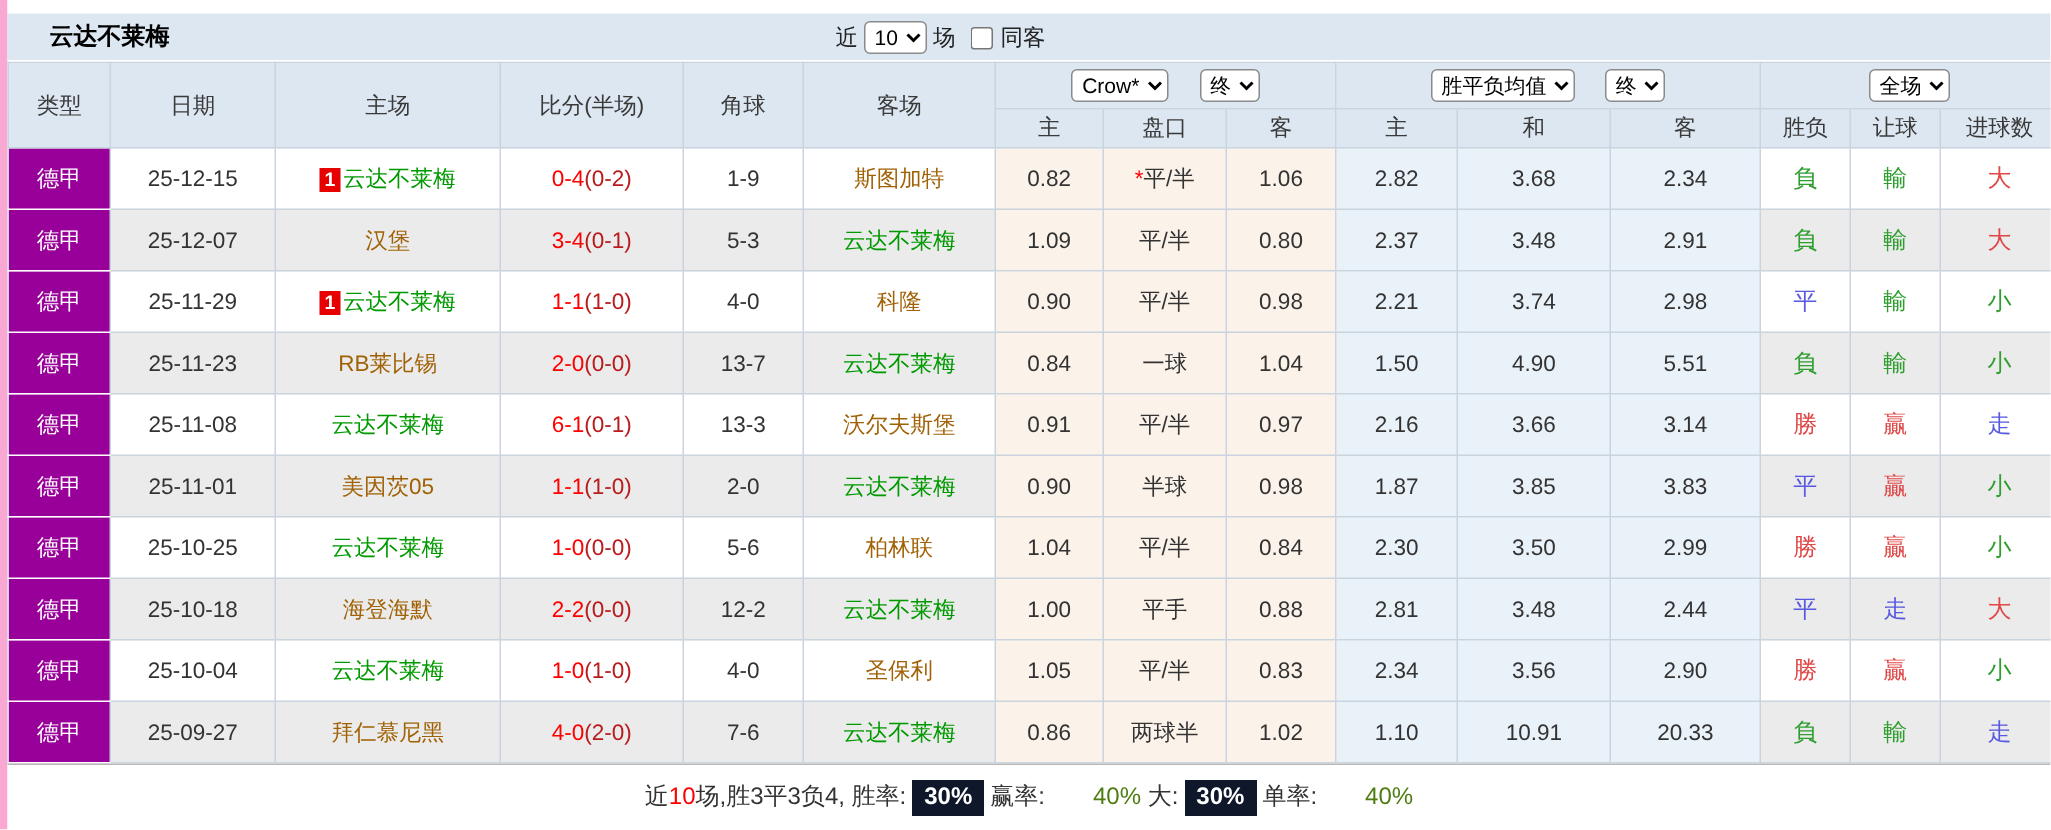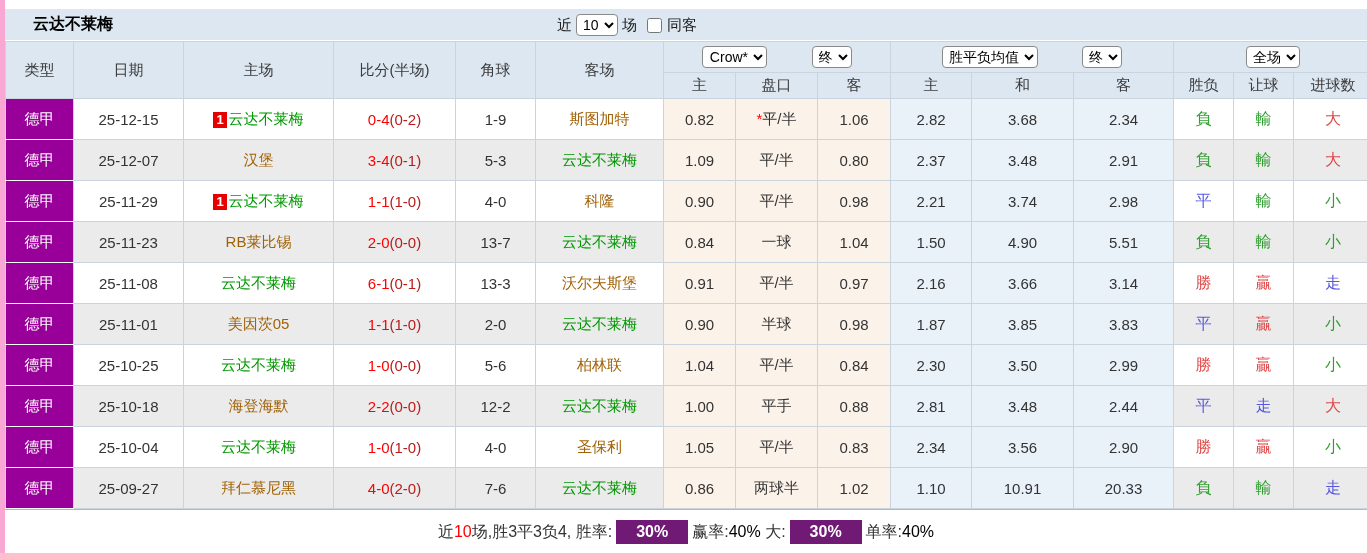--- a/index.html
+++ b/index.html
@@ -19,21 +19,21 @@
   table { border-collapse:collapse; table-layout:fixed; width:1367px; }
   col.w-league{width:68px} col.w-date{width:110px} col.w-home{width:150px} col.w-score{width:122px}
   col.w-corner{width:80px} col.w-away{width:128px} col.w-ah1{width:72px} col.w-ah2{width:82px}
   col.w-ah3{width:73px} col.w-av1{width:81px} col.w-av2{width:102px} col.w-av3{width:100px}
   col.w-r1{width:60px} col.w-r2{width:60px} col.w-r3{width:79px}
 
   th, td { border:1px solid #c9d4de; text-align:center; }
   thead th { background:#dce7f1; font-weight:normal; color:#3a3a3a; font-size:15px; }
   thead tr.dd-row th { height:31px; }
   thead tr.sub-row th { height:26px; border-top:1px solid #c9d4de; }
-  thead select { font-size:14px; padding:1px 2px; border:1px solid #8a8a8a; border-radius:4px; background:#fff; margin:0 20px;text-align:center; }
+  thead select { font-size:14px; padding:1px 2px; border:1px solid #8a8a8a; border-radius:4px; background:#fff; margin:0 8px; }
 
   tbody tr { height:41px; }
   tbody td { font-size:15px; color:#333; background:#fff; }
   tbody tr:nth-child(even) td { background:#ebebeb; }
   tbody tr td.c-ah  { background:#fbf3ea; }
   tbody tr td.c-avg { background:#eaf2f9; }
   tbody tr td.c-league { background:#990099; color:#fff; border-bottom:1px solid #fff; border-top:1px solid #fff; }
   tbody td.c-res { font-size:16px; }
 
   .team { color:#a16207; }
@@ -44,22 +44,22 @@
   .ht { color:#b91c1c; }
   .star { color:#ff0000; }
   .t-red   { color:#e04848; }
   .t-blue  { color:#5858e0; }
   .t-green { color:#2f9e2f; }
 
   
   .footer { flex:1; background:#fff; display:flex; align-items:center; justify-content:center; border-top:1px solid #b7b7b7; }
   .footer-line { font-size:16px; color:#333; }
   .fs-red { color:#ff0000; }
-  .fs-blue { color:#000000; }
-  .fs-badge { background:#701a75; color:#fff; font-weight:bold; padding:3px 20px; margin:0 4px; display:inline-block; }
+  .fs-blue { color:#4d7c0f;margin-left:32px; }
+  .fs-badge { background:#0f172a; color:#fff; font-weight:bold; padding:3px 8px; margin:0 4px; display:inline-block; }
 </style>
 </head>
 <body>
 
 <div class="page">
   <div class="top-strip"></div>
 
   <div class="titlebar">
     <span class="team-title">云达不莱梅</span>
     <div class="controls">

